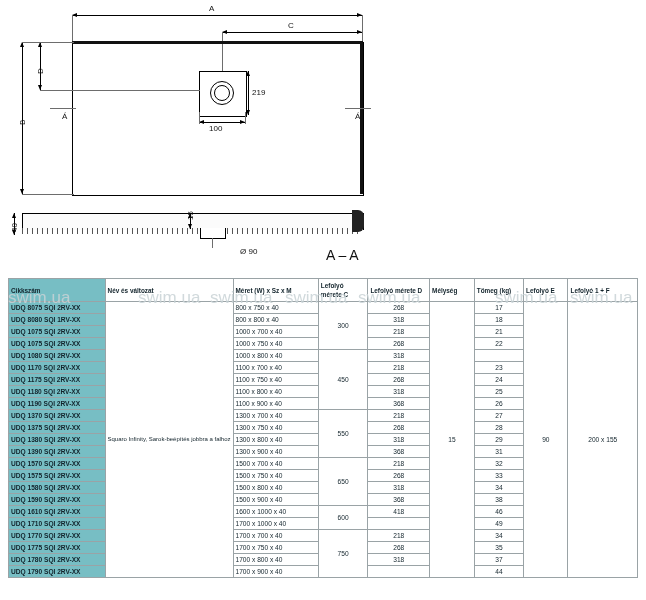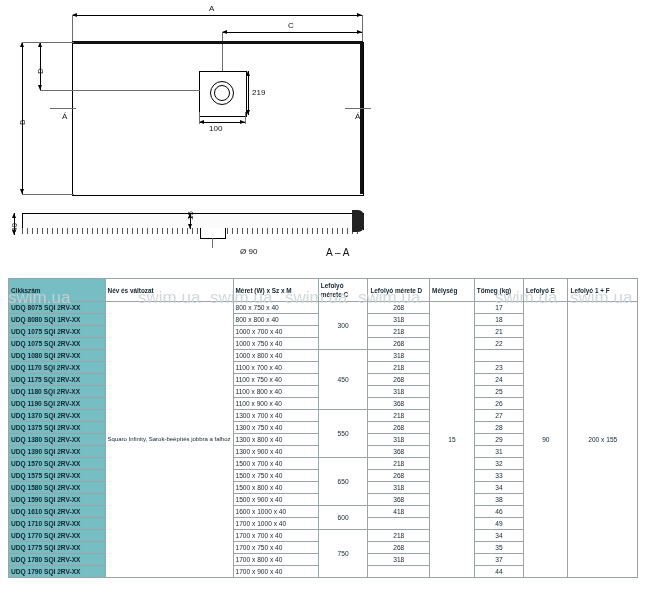--- a/index.html
+++ b/index.html
@@ -148,21 +148,21 @@
     <div class="dim-txt vert" style="left:10px;top:232px;">40</div>
 
     <div class="ln v" style="left:190px;top:213px;height:16px;"></div>
     <div class="arrowU" style="left:187.5px;top:213px;"></div>
     <div class="arrowD" style="left:187.5px;top:224px;"></div>
     <div class="dim-txt vert" style="left:186px;top:220px;">15</div>
 
     <div class="ln v thin" style="left:212px;top:238px;height:10px;"></div>
     <div class="dim-txt" style="left:198px;top:247px;margin-left:42px;">Ø 90</div>
 
-    <div class="dim-txt" style="left:326px;top:247px;font-size:10px;">A – A</div>
+    <div class="dim-txt" style="left:326px;top:247px;font-size:14px;">A – A</div>
   </div>
 
   <div class="tbl-wrap">
     <table class="spec">
       <thead>
         <tr>
           <th class="c-code">Cikkszám</th>
           <th class="c-name">Név és változat</th>
           <th class="c-size">Méret (W) x Sz x M</th>
           <th class="c-cc">Lefolyó mérete C</th>

